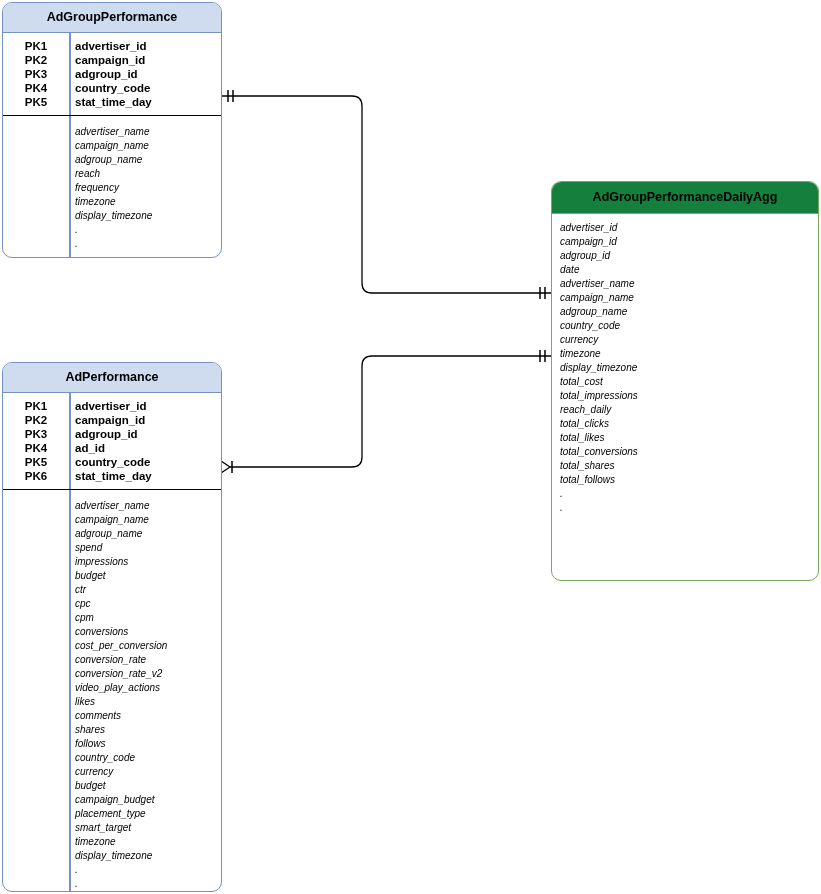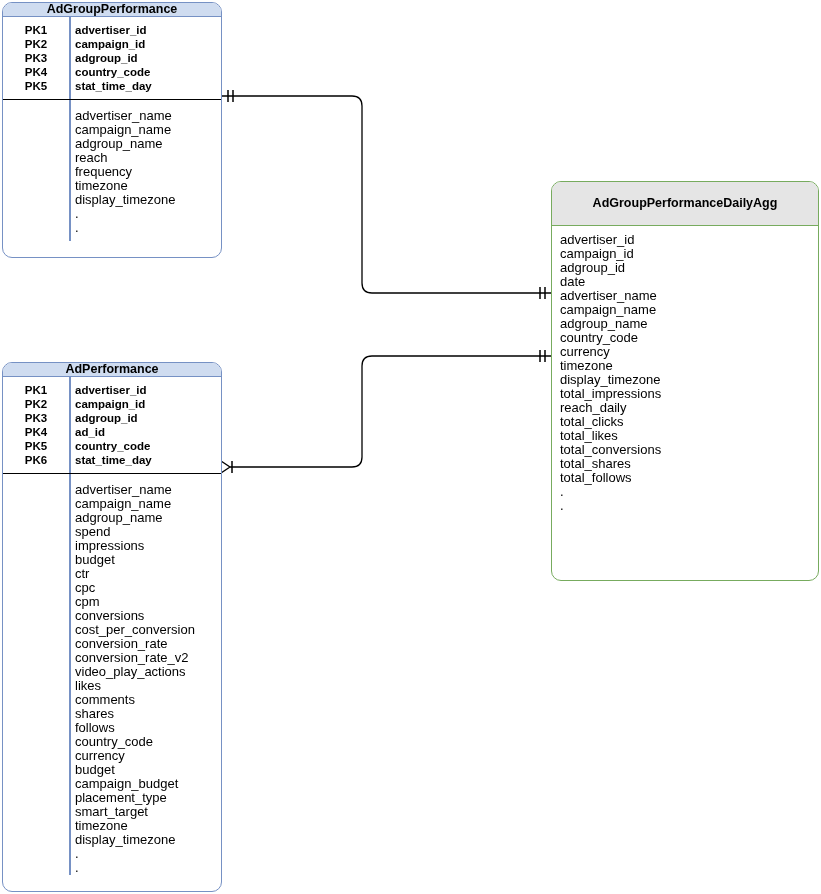--- a/index.html
+++ b/index.html
@@ -43,26 +43,26 @@
     font-size: 12.5px;
     color: #000000;
     line-height: 1.1;
     display: flex;
     align-items: center;
     justify-content: center;
   }
   .entity.blue .entity-header {
     background: #cfdcf0;
     border-bottom: 1.6px solid #7691c4;
-    height: 14px;
+    height: 30px;
   }
   .entity.green .entity-header {
-    background: #e5e5e5;
+    background: #15803d;
     border-bottom: 1.6px solid #77ab5e;
-    height: 44px;
+    height: 32px;
   }
   .entity-body {
     position: relative;
     box-sizing: border-box;
   }
 
   
   .pk-divider {
     position: absolute;
     top: 0;
@@ -109,26 +109,27 @@
     line-height: 14px;
     height: 14px;
   }
 
   .attr-fields {
     position: absolute;
     left: 72px;
     right: 4px;
   }
   .attr-fields .row {
-    font-size: 13px;
+    font-size: 10px;
     font-weight: normal;
     color: #000000;
     line-height: 14px;
     height: 14px;
     white-space: nowrap;
+    font-style: italic;
   }
 
   
   .entity.green .attr-fields {
     left: 8px;
   }
 
   
   #wires {
     position: absolute;
@@ -277,20 +278,21 @@
           <div class="row">campaign_id</div>
           <div class="row">adgroup_id</div>
           <div class="row">date</div>
           <div class="row">advertiser_name</div>
           <div class="row">campaign_name</div>
           <div class="row">adgroup_name</div>
           <div class="row">country_code</div>
           <div class="row">currency</div>
           <div class="row">timezone</div>
           <div class="row">display_timezone</div>
+          <div class="row">total_cost</div>
           <div class="row">total_impressions</div>
           <div class="row">reach_daily</div>
           <div class="row">total_clicks</div>
           <div class="row">total_likes</div>
           <div class="row">total_conversions</div>
           <div class="row">total_shares</div>
           <div class="row">total_follows</div>
           <div class="row">.</div>
           <div class="row">.</div>
         </div>

